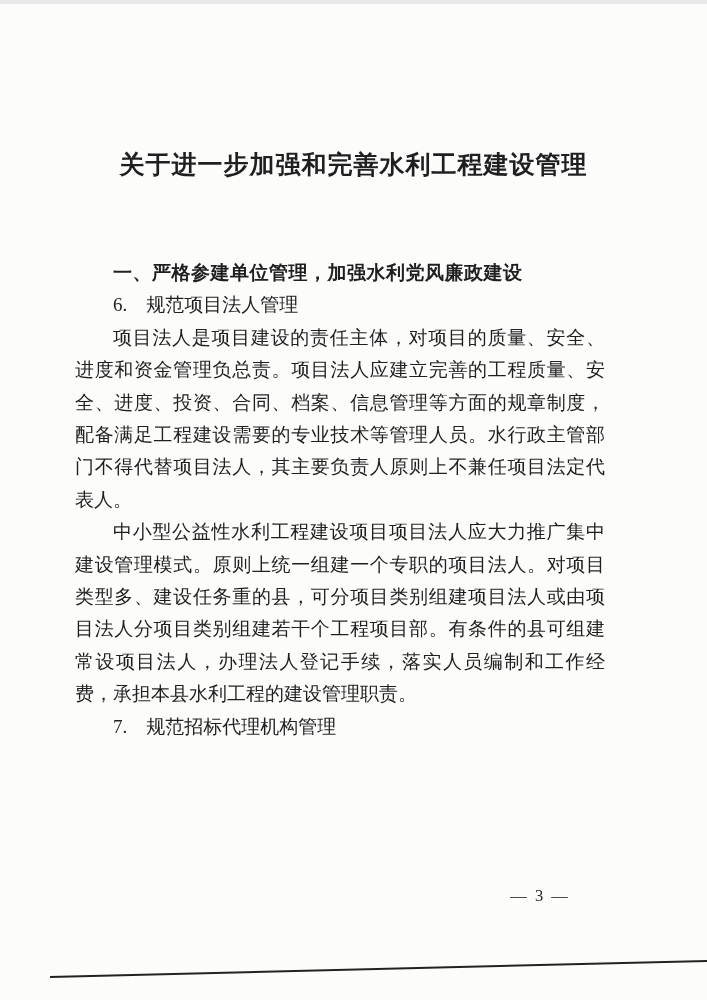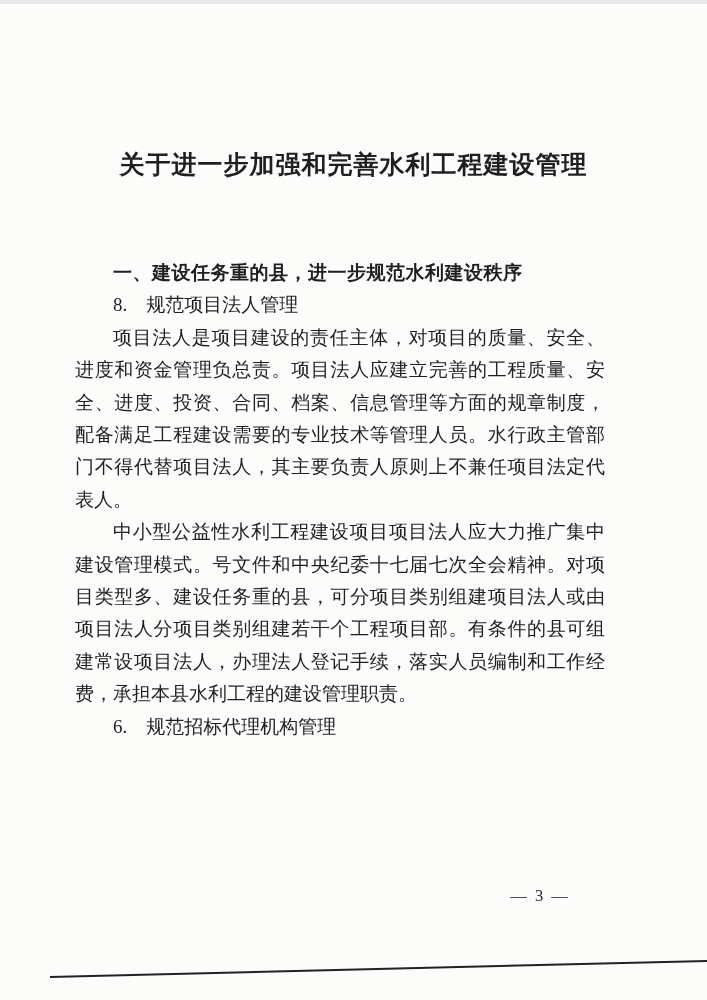--- a/index.html
+++ b/index.html
@@ -78,24 +78,24 @@
   }
 </style>
 </head>
 <body>
 
 <div class="page">
 
   <h1 class="doc-title"><span>关于进一步加强和完善水利工程建设管理</span><br></h1>
 
   <div class="doc-body">
-    <p class="section-heading">一、建设任务重的县，进一步规范水利建设秩序</p>
-    <p class="sub-heading">8.　规范项目法人管理</p>
+    <p class="section-heading">一、严格参建单位管理，加强水利党风廉政建设</p>
+    <p class="sub-heading">6.　规范项目法人管理</p>
     <p class="para">项目法人是项目建设的责任主体，对项目的质量、安全、进度和资金管理负总责。项目法人应建立完善的工程质量、安全、进度、投资、合同、档案、信息管理等方面的规章制度，配备满足工程建设需要的专业技术等管理人员。水行政主管部门不得代替项目法人，其主要负责人原则上不兼任项目法定代表人。</p>
-    <p class="para">中小型公益性水利工程建设项目项目法人应大力推广集中建设管理模式。号文件和中央纪委十七届七次全会精神。对项目类型多、建设任务重的县，可分项目类别组建项目法人或由项目法人分项目类别组建若干个工程项目部。有条件的县可组建常设项目法人，办理法人登记手续，落实人员编制和工作经费，承担本县水利工程的建设管理职责。</p>
-    <p class="sub-heading">6.　规范招标代理机构管理</p>
+    <p class="para">中小型公益性水利工程建设项目项目法人应大力推广集中建设管理模式。原则上统一组建一个专职的项目法人。对项目类型多、建设任务重的县，可分项目类别组建项目法人或由项目法人分项目类别组建若干个工程项目部。有条件的县可组建常设项目法人，办理法人登记手续，落实人员编制和工作经费，承担本县水利工程的建设管理职责。</p>
+    <p class="sub-heading">7.　规范招标代理机构管理</p>
   </div>
 
   <div class="page-number">— 3 —</div>
 
   <div class="scan-edge-line"></div>
 
 </div>
 
 </body></html>

